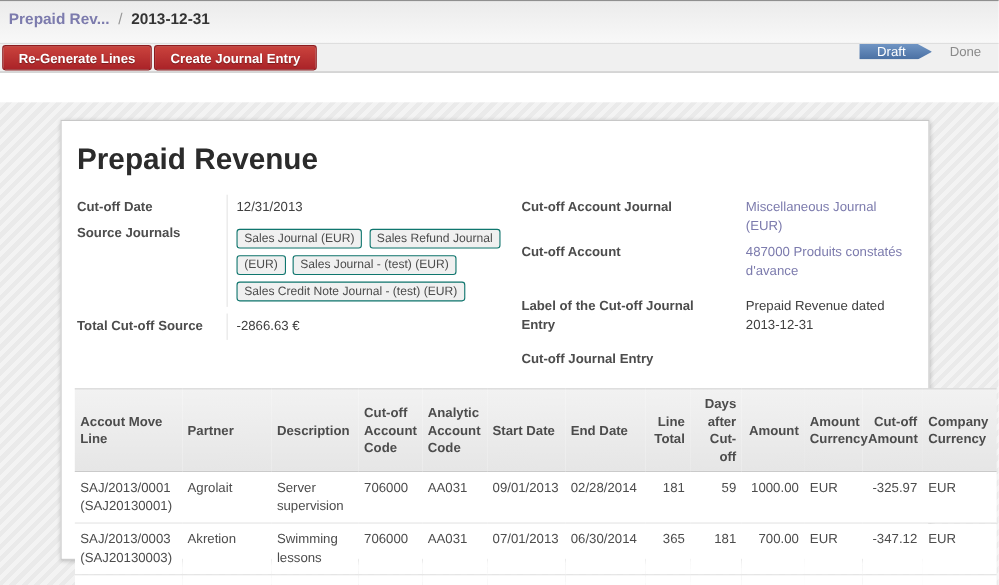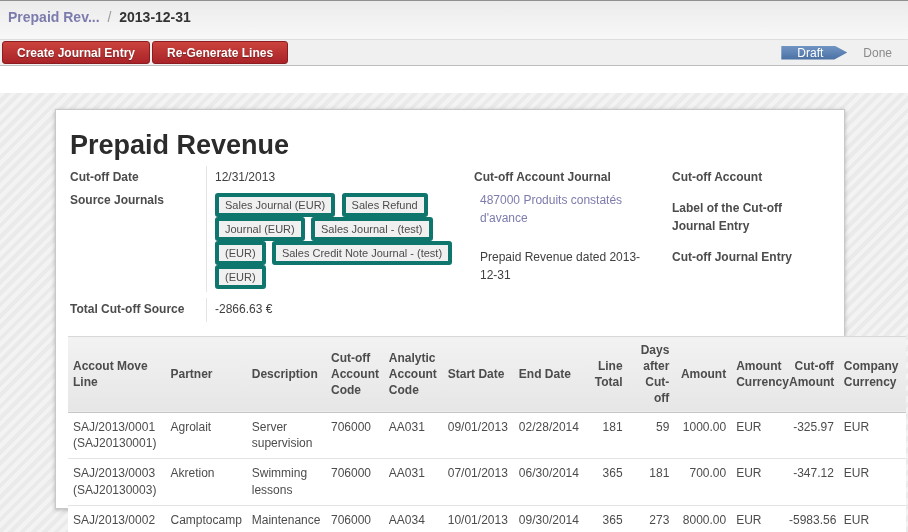--- a/index.html
+++ b/index.html
@@ -69,21 +69,21 @@
   }
   .btn-red {
     background: linear-gradient(to bottom, #ca433d, #aa2328);
     border: 1px solid #8c1c1f;
     border-radius: 3px;
     color: #fff; font-size: 12px; font-weight: bold;
     text-shadow: 0 1px 1px rgba(0,0,0,.35);
     padding: 0 14px; margin: 1px 0 1px 2px;
     cursor: pointer; display: inline-flex; align-items: center;
   }
-  .states { margin-left: auto; display: flex; align-items: center; }
+  .states { margin-left: auto; display: flex; align-items: flex-start; }
   .state {
     font-size: 12px; color: #8a8a8a;
     display: flex; align-items: center; padding: 0 16px;
   }
   .state.active {
     background: linear-gradient(to bottom, #7095c4, #4a70a3);
     color: #fff;
     padding: 0 24px 0 16px;
     clip-path: polygon(0 0, calc(100% - 13px) 0, 100% 50%, calc(100% - 13px) 100%, 0 100%);
   }
@@ -95,34 +95,34 @@
     overflow: hidden;
   }
   .sheet {
     position: absolute; left: 55px; top: 16px;
     width: 790px; height: 400px;
     background: #fff;
     border: 1px solid #c8c8c8;
     box-shadow: 0 1px 4px rgba(0,0,0,.25);
     padding: 0 12px;
   }
-  .sheet-title { font-size: 27px; font-weight: bold; color: #2b2b2b; margin: 20px 0 5px 2px; }
+  .sheet-title { font-size: 27px; font-weight: bold; color: #2b2b2b; margin: 20px 0 16px 2px; }
 
   .fields { display: flex; justify-content: center; }
   .fgroup { display: grid; align-content: start; font-size: 12px; }
   .fgroup.left  { grid-template-columns: 138px 252px; width: 390px; }
   .fgroup.right { grid-template-columns: 198px 1fr; flex: 1; margin-left: 14px; }
   .flabel { font-weight: bold; color: #4c4c4c; padding: 3px 6px 3px 2px; line-height: 1.45; }
   .fvalue { color: #404040; padding: 3px 4px 3px 8px; line-height: 1.45; }
   .fgroup.left .fvalue { border-left: 1px solid #e4e4e4; }
   .fvalue.link { color: #7c7bad; cursor: pointer; }
   .fvalue.tags { line-height: 2.0; padding-top: 4px; }
   .tag {
     background: #f0f0f0;
-    border: 4px solid #0f766e;
+    border: 1px solid #0f766e;
     border-radius: 3px;
     font-size: 11px; color: #4c4c4c;
     padding: 2px 6px; margin-right: 3px;
     -webkit-box-decoration-break: clone; box-decoration-break: clone;
     cursor: pointer;
   }
 
   
   .listview { margin-top: 14px; }
   table.oe-list { border-collapse: collapse; table-layout: fixed; width: 838px; font-size: 12px; }
@@ -145,22 +145,22 @@
 
 <div class="topbar">
   <div class="breadcrumb">
     <span class="bc-link">Prepaid Rev...</span>
     <span class="bc-sep">/</span>
     <span class="bc-current">2013-12-31</span>
   </div>
 </div>
 
 <div class="statusbar">
+  <button class="btn-red">Re-Generate Lines</button>
   <button class="btn-red">Create Journal Entry</button>
-  <button class="btn-red">Re-Generate Lines</button>
   <div class="states">
     <div class="state active">Draft</div>
     <div class="state">Done</div>
   </div>
 </div>
 
 <div class="main">
   <div class="sheet">
     <div class="sheet-title">Prepaid Revenue</div>
 
@@ -177,20 +177,21 @@
           <span class="tag">Sales Journal - (test) (EUR)</span>
           <span class="tag">Sales Credit Note Journal - (test) (EUR)</span>
         </div>
 
         <div class="flabel" style="margin-top:6px">Total Cut-off Source</div>
         <div class="fvalue" style="margin-top:6px">-2866.63 €</div>
       </div>
 
       <div class="fgroup right">
         <div class="flabel">Cut-off Account Journal</div>
+        <div class="fvalue link">Miscellaneous Journal (EUR)</div>
 
         <div class="flabel">Cut-off Account</div>
         <div class="fvalue link" style="max-width:185px">487000 Produits constatés d'avance</div>
 
         <div class="flabel" style="margin-top:8px">Label of the Cut-off Journal Entry</div>
         <div class="fvalue" style="margin-top:8px;max-width:185px">Prepaid Revenue dated 2013-12-31</div>
 
         <div class="flabel" style="margin-top:8px">Cut-off Journal Entry</div>
         <div class="fvalue" style="margin-top:8px"></div>
       </div>

